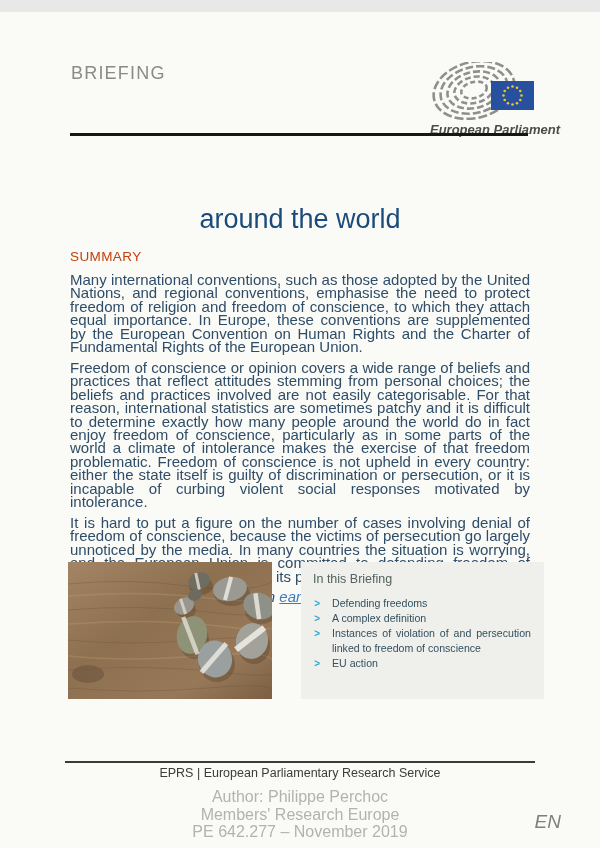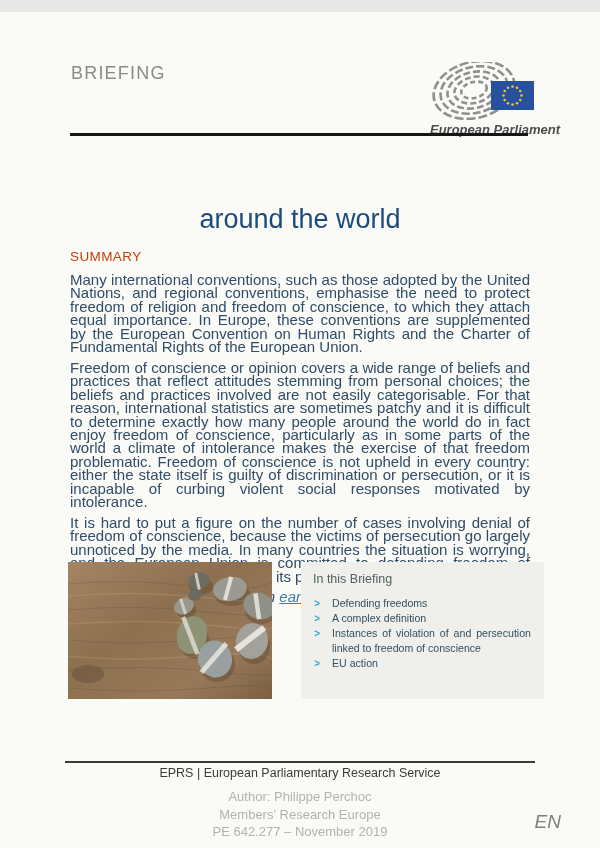--- a/index.html
+++ b/index.html
@@ -93,21 +93,21 @@
     width: 470px; height: 1.5px; background: #3a3a38;
   }
   .footer-service {
     position: absolute; top: 754px; left: 0; right: 0;
     text-align: center;
     font-size: 12.5px; color: #3b3b39;
   }
   .footer-muted {
     position: absolute; top: 776px; left: 0; right: 0;
     text-align: center;
-    font-size: 13px; line-height: 17.6px;
+    font-size: 16px; line-height: 17.6px;
     color: #b4b2ae;
   }
   .lang-label {
     position: absolute; top: 799px; right: 39px;
     font-size: 19px; color: #7f7f7c; font-style: italic;
   }
 </style>
 </head>
 <body>
 

